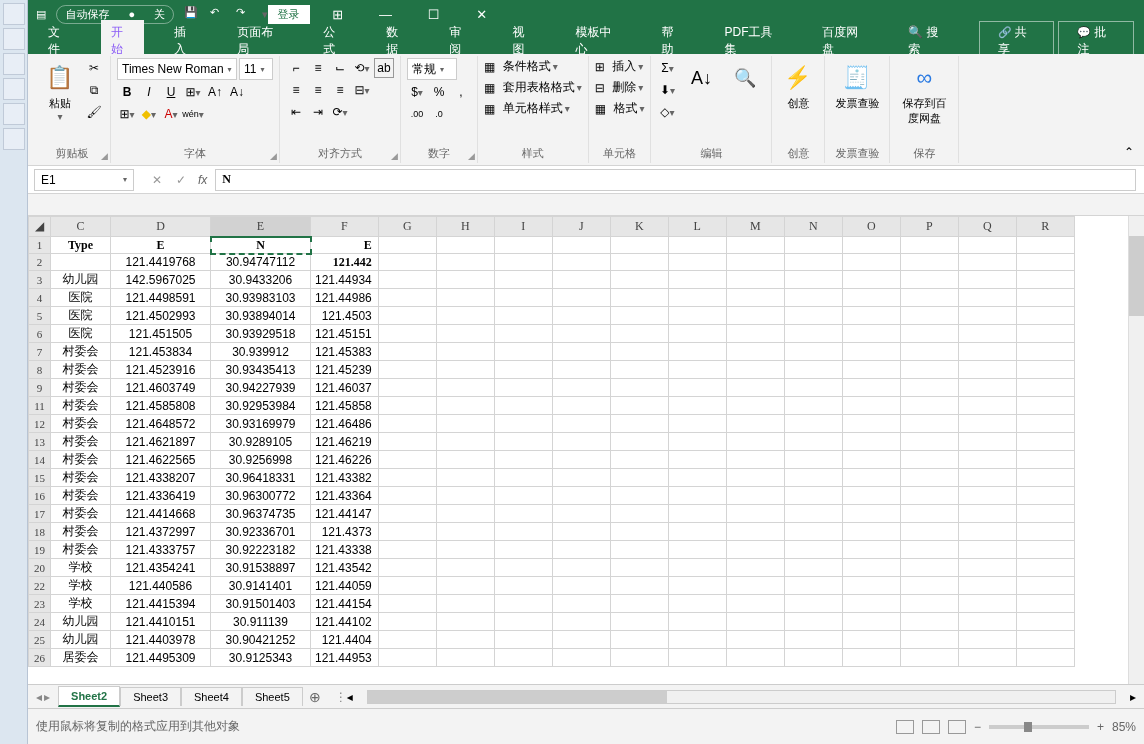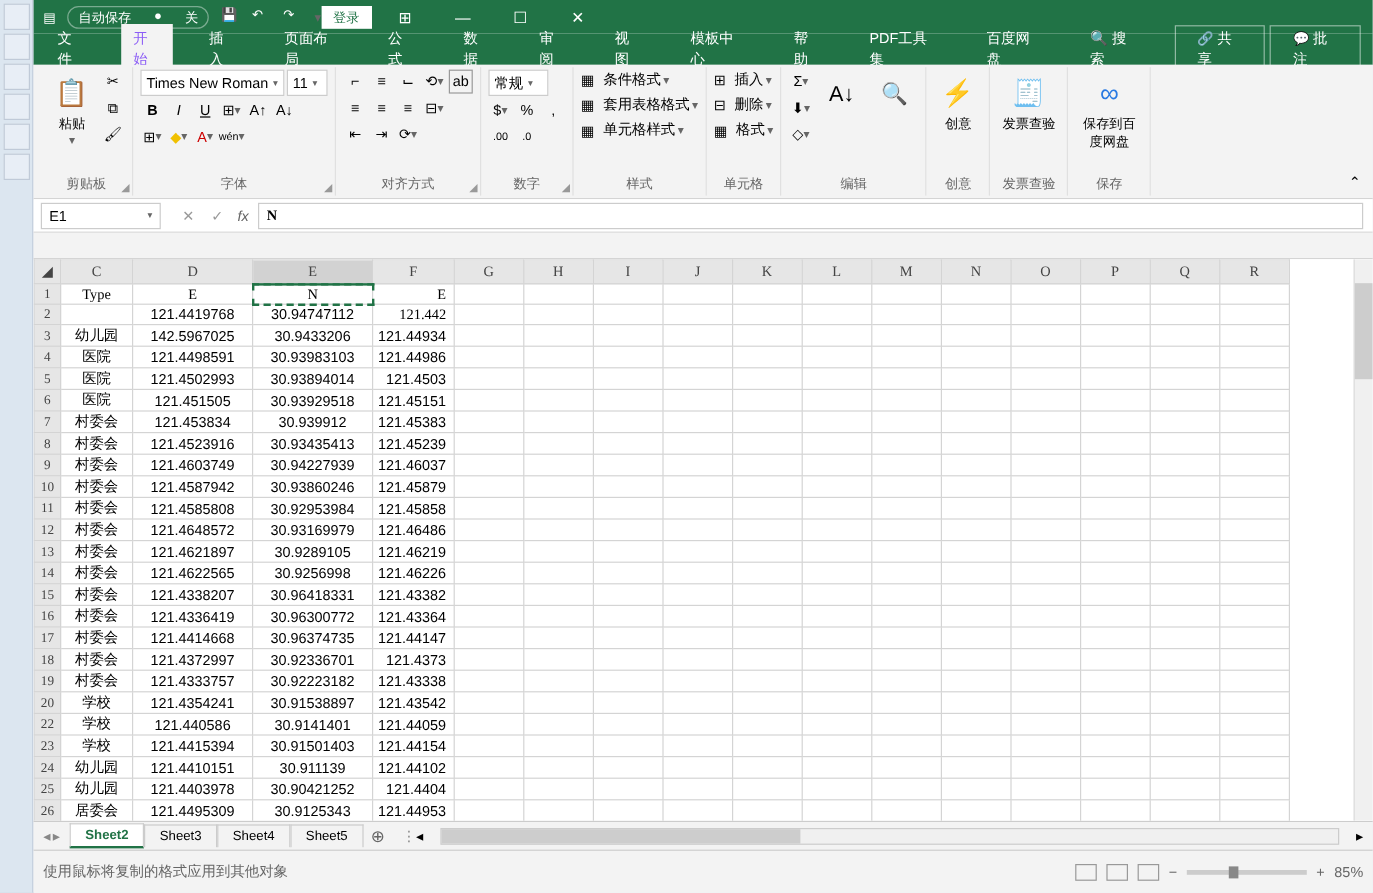--- a/index.html
+++ b/index.html
@@ -45,21 +45,21 @@
 .fx-lbl{font-style:italic;color:#666;margin-right:8px}
 .formula{flex:1;height:22px;border:1px solid #ccc;margin-right:8px;padding:0 6px;display:flex;align-items:center;font-family:"Times New Roman",serif;font-weight:bold}
 .grid-area{flex:1;position:relative;overflow:hidden;background:#fff}
 .grid{border-collapse:collapse;font-family:"Times New Roman",serif;font-size:12px}
 .grid th,.grid td{border:1px solid #d4d4d4;height:17px;padding:0 4px;text-align:center;white-space:nowrap}
 .grid th{background:#e6e6e6;font-weight:normal;color:#444;font-family:"Microsoft YaHei"}
 .grid .colh{height:20px}
 .grid .rowh{width:22px;background:#e6e6e6;font-family:"Microsoft YaHei";font-size:11px}
 .grid .corner{width:22px;background:#e6e6e6}
 .grid td.r{text-align:right;padding-right:6px}
-.grid td.hdr{font-weight:normal;font-family:"Times New Roman",serif}
+.grid td.hdr{font-weight:bold;font-family:"Times New Roman",serif}
 .col-C{width:60px}.col-D{width:100px}.col-E{width:100px}.col-F{width:60px}.col-o{width:58px}
 .marquee{outline:2px dashed #217346;outline-offset:-1px}
 .grid th.sel{background:#d2d2d2;border-bottom:2px solid #217346}
 .sheets{height:24px;border-top:1px solid #ccc;display:flex;align-items:center;background:#f3f3f3}
 .sheet-nav{display:flex;gap:2px;padding:0 8px;color:#888}
 .sheet-tab{padding:3px 12px;border:1px solid #ccc;border-bottom:none;background:#f3f3f3;font-size:11px;cursor:pointer}
 .sheet-tab.active{background:#fff;color:#217346;border-bottom:2px solid #217346;font-weight:bold}
 .sheet-add{width:24px;text-align:center;color:#666;cursor:pointer;font-size:14px}
 .hscroll{flex:1;display:flex;align-items:center;padding:0 8px}
 .hscroll-track{flex:1;height:14px;background:#f0f0f0;border:1px solid #ccc;position:relative;margin:0 14px}
@@ -484,39 +484,20 @@
             <td></td>
             <td></td>
             <td></td>
             <td></td>
             <td></td>
             <td></td>
             <td></td>
             <td></td>
           </tr>
           <tr>
-            <th class="rowh">10</th>
-            <td>村委会</td>
-            <td>121.4587942</td>
-            <td>30.93860246</td>
-            <td class="r">121.45879</td>
-            <td></td>
-            <td></td>
-            <td></td>
-            <td></td>
-            <td></td>
-            <td></td>
-            <td></td>
-            <td></td>
-            <td></td>
-            <td></td>
-            <td></td>
-            <td></td>
-          </tr>
-          <tr>
             <th class="rowh">11</th>
             <td>村委会</td>
             <td>121.4585808</td>
             <td>30.92953984</td>
             <td class="r">121.45858</td>
             <td></td>
             <td></td>
             <td></td>
             <td></td>
             <td></td>

